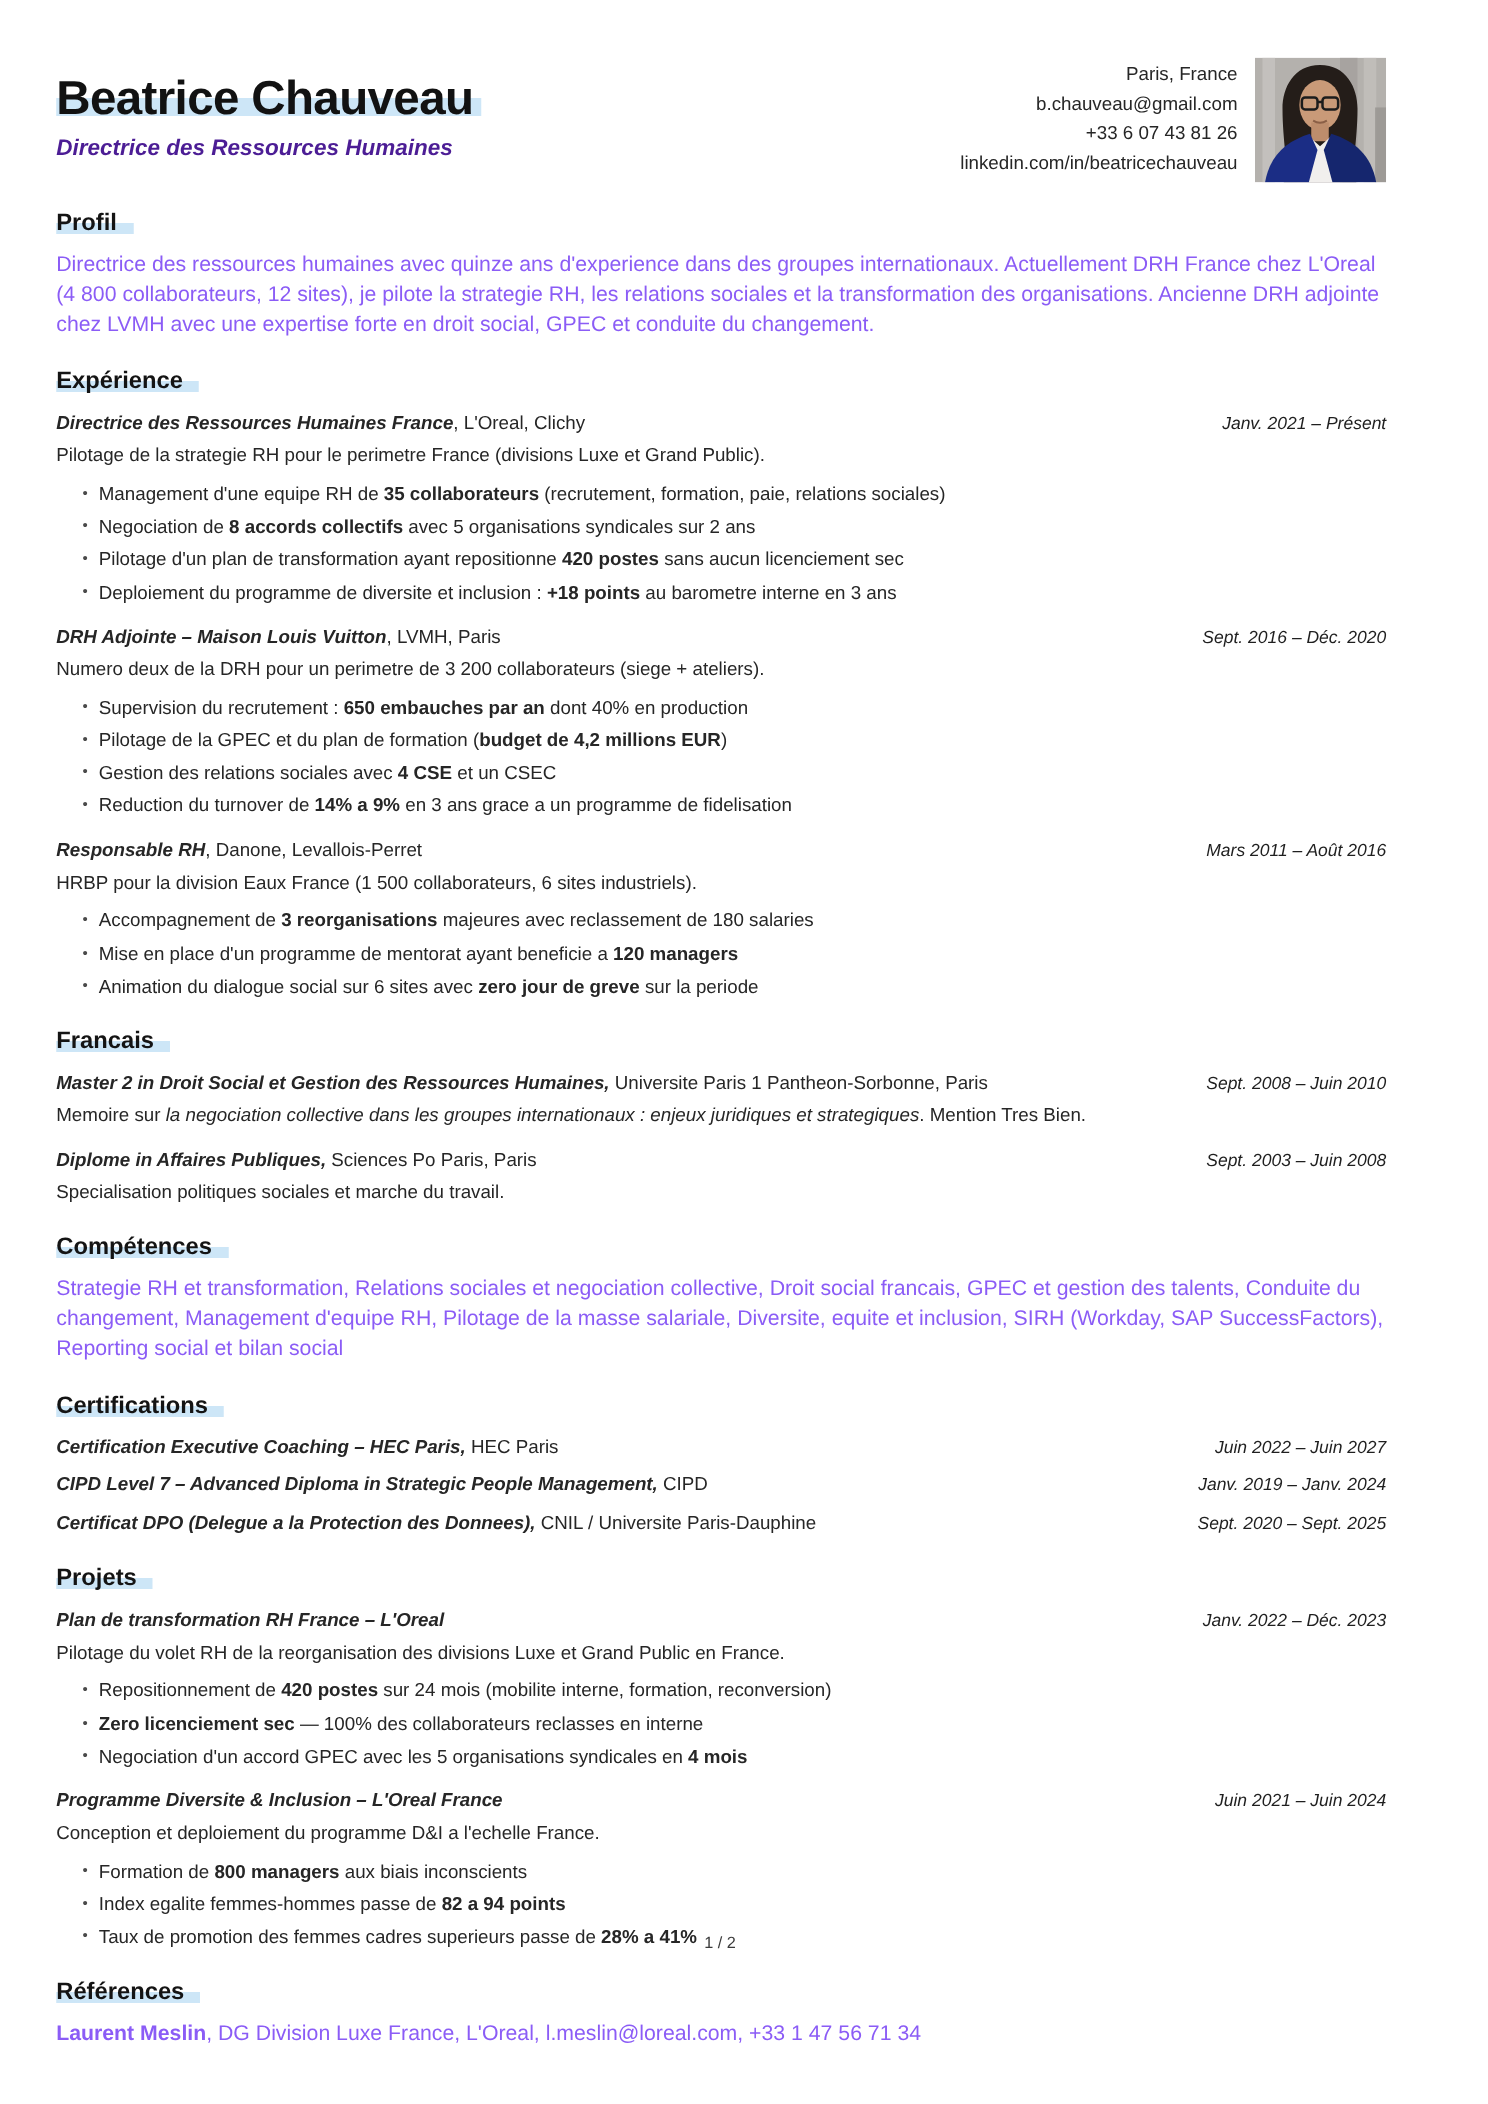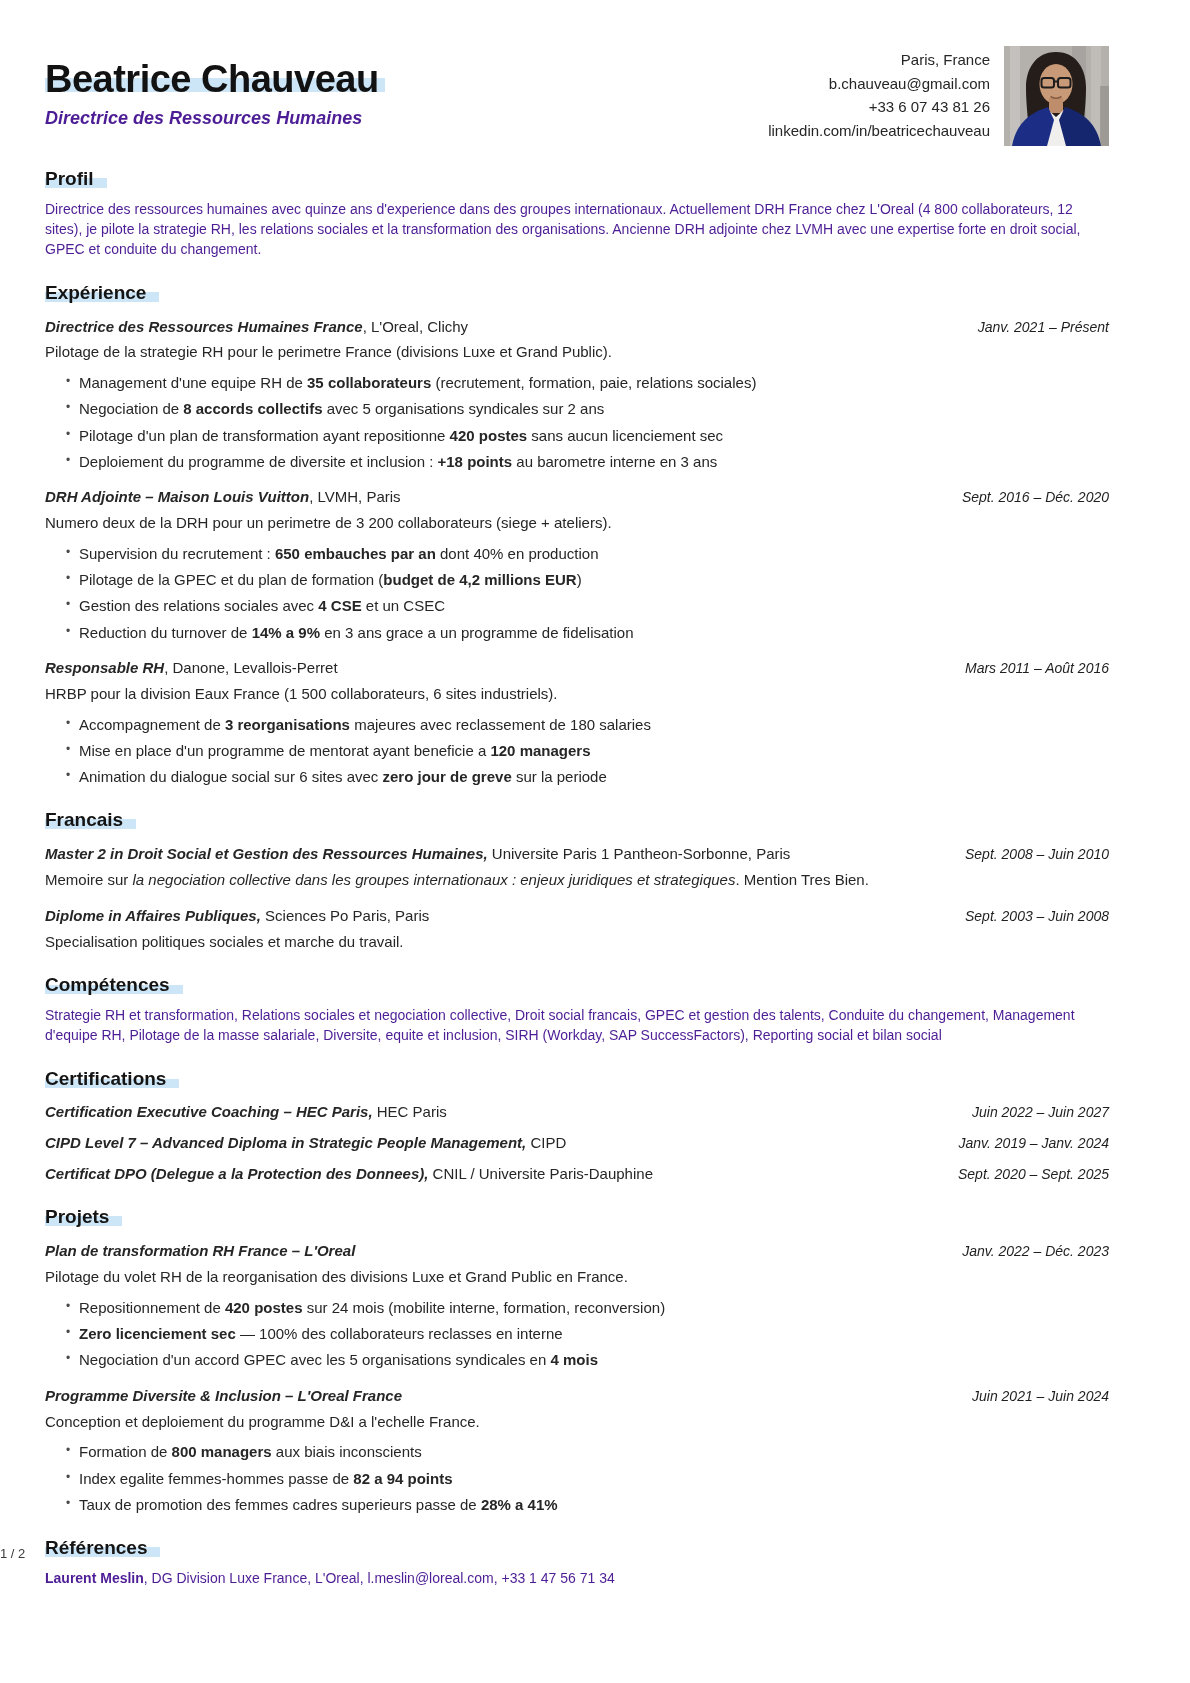--- a/index.html
+++ b/index.html
@@ -57,21 +57,21 @@
   h2 {
     font-size: 19px;
     font-weight: 700;
     color: #141414;
     margin-bottom: 10px;
   }
   .hl {
     background: linear-gradient(to bottom, transparent 50%, #cde6f7 50%, #cde6f7 93%, transparent 93%);
     padding-right: 13px;
   }
-  .body-text { font-size: 14px; line-height: 1.42; color: #4c1d95; }
+  .body-text { font-size: 17px; line-height: 1.42; color: #8b5cf6; }
   
   .entry { margin-top: 14px; }
   .entry:first-of-type { margin-top: 12px; }
   .entry-head { display: flex; justify-content: space-between; align-items: baseline; gap: 20px; }
   .entry-title { font-size: 15px; line-height: 1.45; }
   .entry-date {
     font-size: 14px;
     font-style: italic;
     white-space: nowrap;
     color: #1f1f1f;
@@ -95,20 +95,21 @@
   }
   .cert-row { margin-top: 9px; }
   .cert-row:first-of-type { margin-top: 11px; }
   span.b { font-weight: 700; }
   span.i { font-style: italic; }
   
   .footer {
     position: absolute;
     left: 0; right: 0;
     bottom: 122px;
+    text-align: center;
     font-size: 13px;
     color: #3a3a3a;
   }
 </style>
 </head>
 <body>
 
 <div class="page">
 
   <header class="header">

